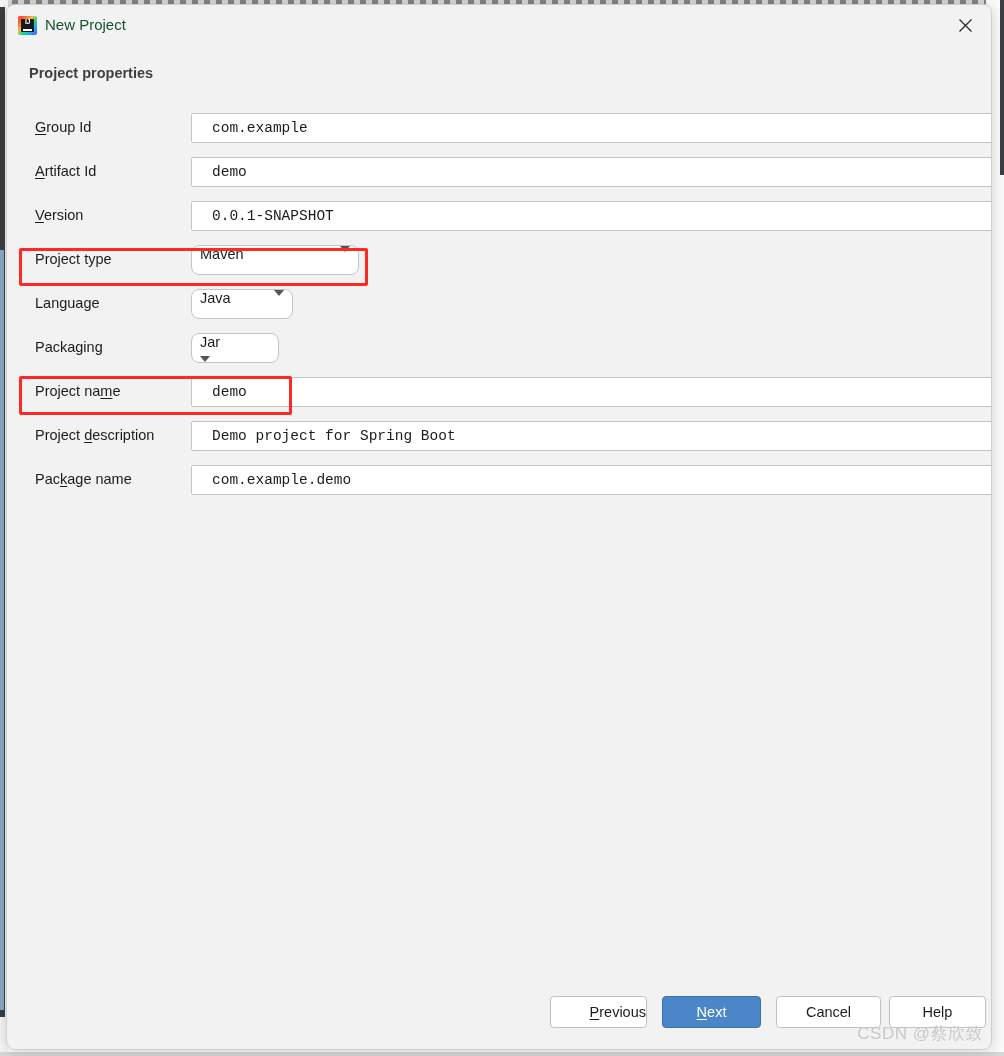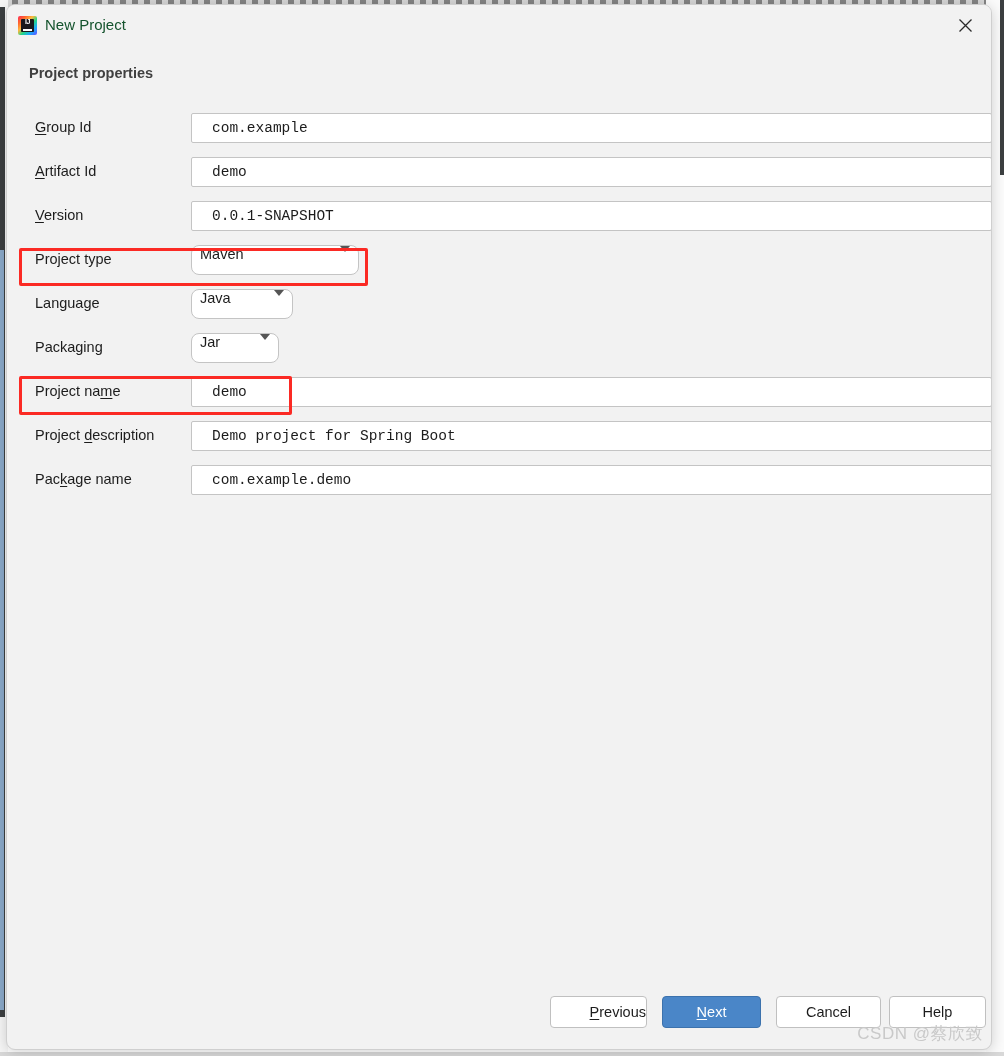--- a/index.html
+++ b/index.html
@@ -232,21 +232,21 @@
   }
   .caret i {
     display: block;
     width: 0; height: 0;
     border-left: 5.5px solid transparent;
     border-right: 5.5px solid transparent;
     border-top: 6px solid #555555;
   }
   .f-select.w-projtype { width: 168px; }
   .f-select.w-lang     { width: 102px; gap: 21px; }
-  .f-select.w-pack     { width: 88px; }
+  .f-select.w-pack     { width: 88px; flex-direction: column; }
   .f-select.w-javaver  { width: 90px; }
 
   .f-select.focused {
     border: 1px solid #6aa3d8;
     box-shadow: 0 0 0 2px #aacdee;
   }
 
   
   .annot {
     position: absolute;

